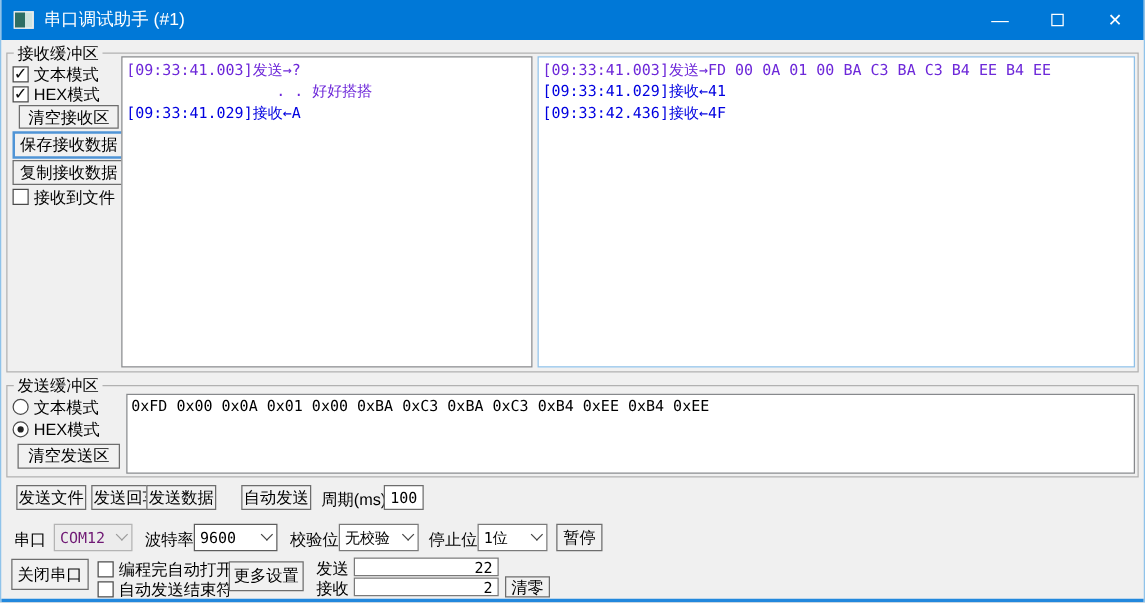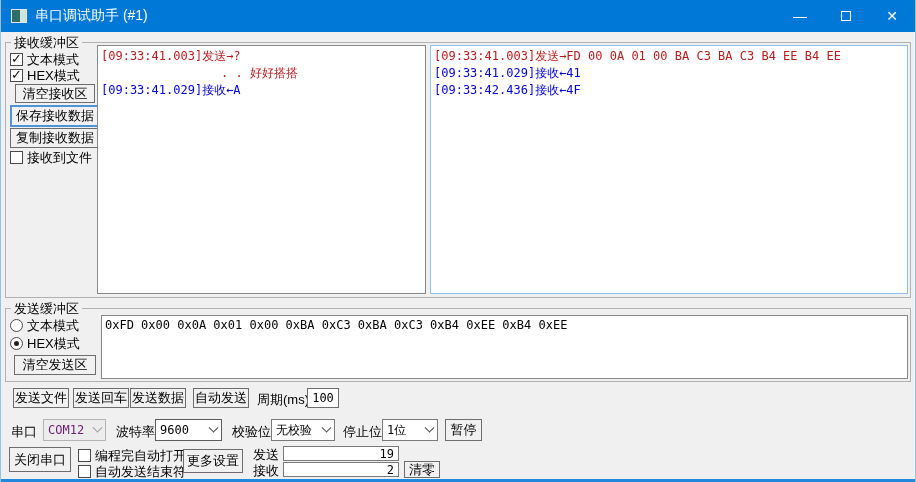--- a/index.html
+++ b/index.html
@@ -36,21 +36,21 @@
   .rb { width:13px; height:13px; background:#fff; border:1px solid #4a4a4a; border-radius:50%; position:relative; flex:0 0 13px; }
   .rb.on::after { content:""; position:absolute; left:3px; top:3px; width:5px; height:5px; border-radius:50%; background:#222; }
   
   .btn { position:absolute; background:#f1f1f1; border:1px solid #6d6d6d;
     display:flex; align-items:center; justify-content:center; font-size:13px; cursor:default; }
   .btn.focused { border:2px solid #4f94d6; }
   
   .log { position:absolute; background:#fff; border:1px solid #87898c; overflow:hidden;
     font-family:"DejaVu Sans Mono","Liberation Mono",monospace; font-size:12px; line-height:17px; padding:2px 3px; }
   .log.blue-border { border:1px solid #8ec0e8; }
-  .log-line.red { color:#b91c1c; }
+  .log-line.red { color:#6d28d9; }
   .log-line.blue { color:#0000e0; }
   .log-line.indent { padding-left:120px; }
   
   .sendbox { position:absolute; background:#fff; border:1px solid #87898c;
     font-family:"DejaVu Sans Mono","Liberation Mono",monospace; font-size:12px; padding:2px 3px; }
   .num-input { position:absolute; background:#fff; border:1px solid #6d6d6d; 
     font-family:"DejaVu Sans Mono","Liberation Mono",monospace; font-size:12px; display:flex; align-items:center; justify-content:center; }
   
   .combo { position:absolute; height:22px; background:#fff; border:1px solid #7a7a7a;
     display:flex; align-items:center; padding:0 4px; font-size:12px;
@@ -131,21 +131,21 @@
       <span class="rb on"></span>
       <span>HEX模式</span>
     </div>
     <div class="btn" style="left:8px; top:46px; width:82px; height:20px;">清空发送区</div>
 
     <div class="sendbox" style="left:95px; top:6px; width:807px; height:64px;">0xFD 0x00 0x0A 0x01 0x00 0xBA 0xC3 0xBA 0xC3 0xB4 0xEE 0xB4 0xEE</div>
   </div>
 
   <div class="btn" style="left:12px; top:388px; width:56px; height:20px;">发送文件</div>
   <div class="btn" style="left:72px; top:388px; width:56px; height:20px;">发送回车</div>
-  <div class="btn" style="left:129px; top:388px; width:56px; height:20px;">发送数据</div>
+  <div class="btn" style="left:116px; top:388px; width:56px; height:20px;">发送数据</div>
   <div class="btn" style="left:192px; top:388px; width:56px; height:20px;">自动发送</div>
   <span class="field-label" style="left:256px; top:391px;">周期(ms)</span>
   <div class="num-input" style="left:306px; top:388px; width:32px; height:20px;">100</div>
 
   <span class="field-label" style="left:10px; top:423px;">串口</span>
   <div class="combo disabled" style="left:42px; top:419px; width:63px;">
     <span>COM12</span>
       <span class="chev"></span>
   </div>
   <span class="field-label" style="left:115px; top:423px;">波特率</span>
@@ -172,19 +172,19 @@
     <span>编程完自动打开</span>
   </div>
   <div class="check-row" style="left:77px; top:464px;">
     <span class="cb"></span>
     <span>自动发送结束符</span>
   </div>
 
   <div class="btn" style="left:182px; top:449px; width:60px; height:24px;">更多设置</div>
 
   <span class="field-label" style="left:252px; top:446px;">发送</span>
-  <div class="counter" style="left:282px; top:446px; width:116px;">19</div>
+  <div class="counter" style="left:282px; top:446px; width:116px;">22</div>
   <span class="field-label" style="left:252px; top:462px;">接收</span>
   <div class="counter" style="left:282px; top:462px; width:116px;">2</div>
   <div class="btn" style="left:403px; top:461px; width:36px; height:17px;">清零</div>
 
   <div class="bottom-edge"></div>
 </div>
 
 </body></html>

